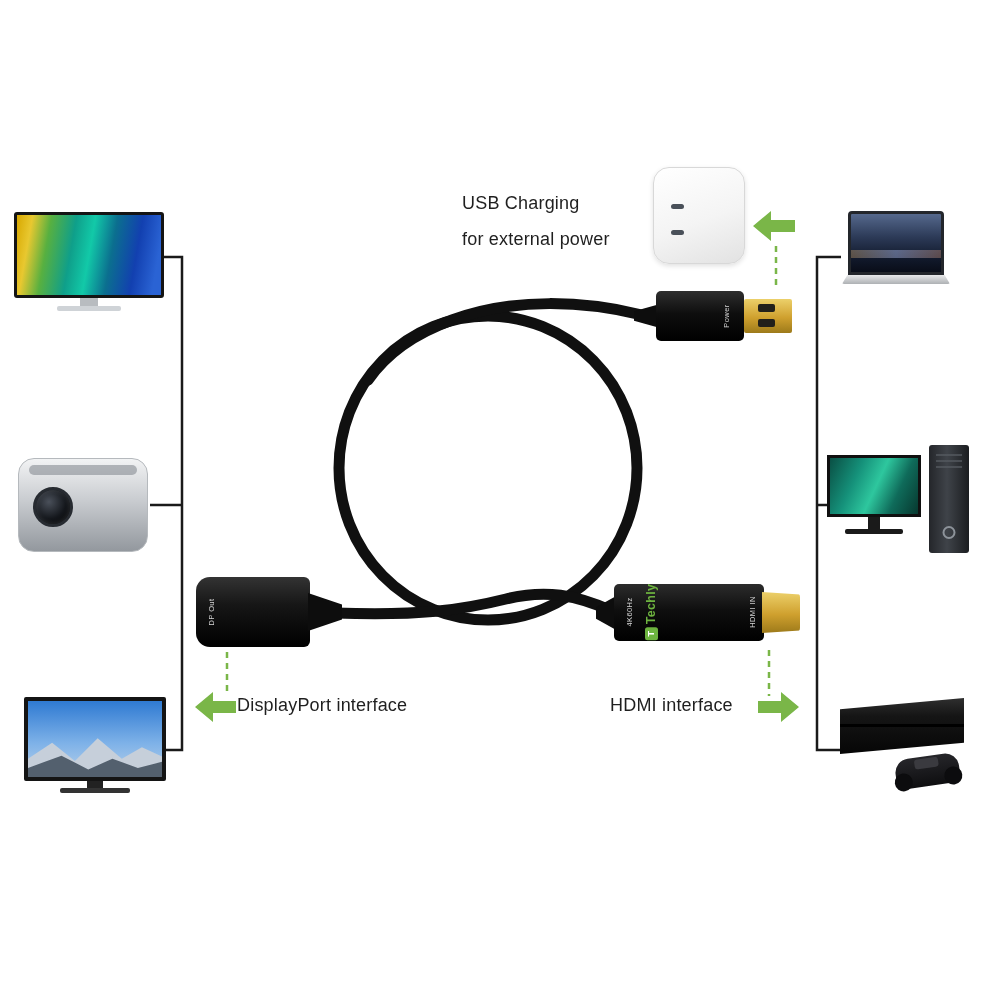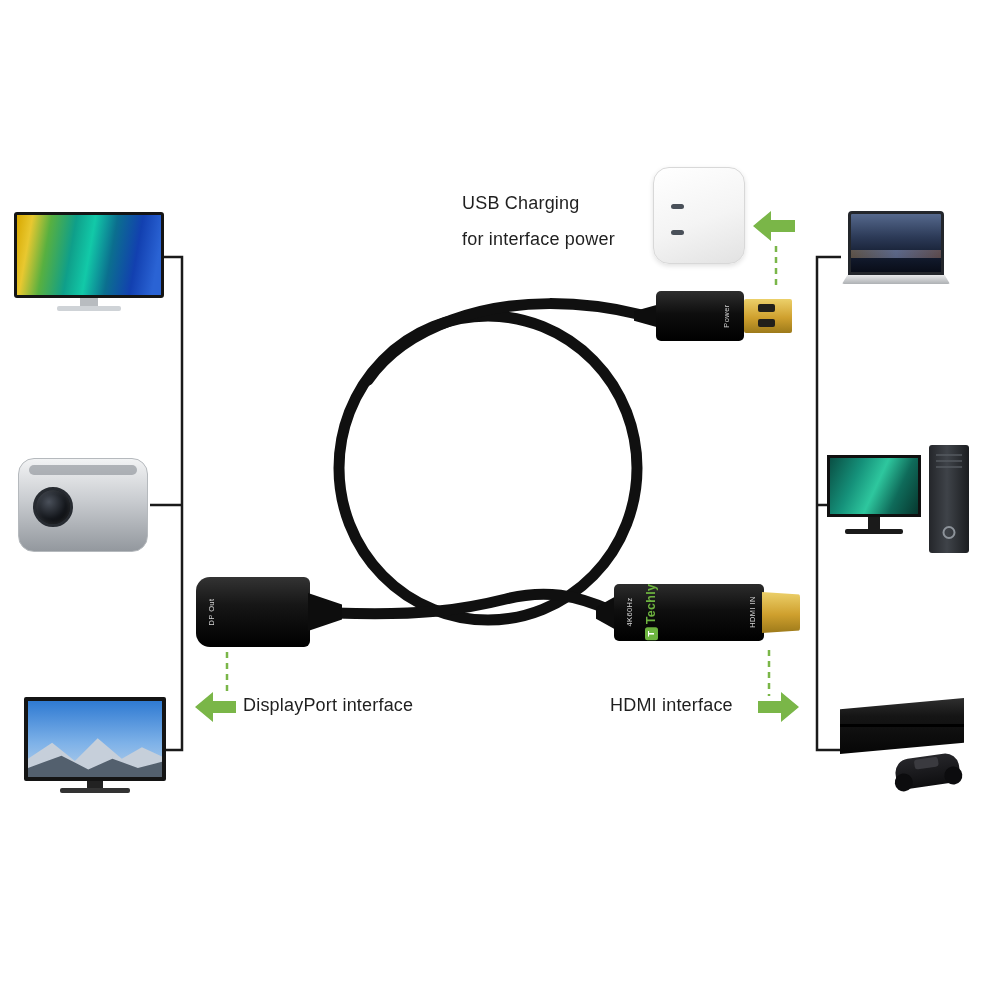--- a/index.html
+++ b/index.html
@@ -129,22 +129,22 @@
     <line x1="776" y1="246" x2="776" y2="288" stroke="#7ab648" stroke-width="2.5" stroke-dasharray="6 5"></line>
     <line x1="227" y1="652" x2="227" y2="696" stroke="#7ab648" stroke-width="2.5" stroke-dasharray="6 5"></line>
     <line x1="769" y1="650" x2="769" y2="696" stroke="#7ab648" stroke-width="2.5" stroke-dasharray="6 5"></line>
 
     <polygon points="753,226 771,211 771,220 795,220 795,232 771,232 771,241" fill="#7ab648"></polygon>
     <polygon points="195,707 213,692 213,701 236,701 236,713 213,713 213,722" fill="#7ab648"></polygon>
     <polygon points="799,707 781,692 781,701 758,701 758,713 781,713 781,722" fill="#7ab648"></polygon>
   </svg>
 
   <div class="lbl" style="left:462px;top:193px">USB Charging</div>
-  <div class="lbl" style="left:462px;top:229px">for interface power</div>
-  <div class="lbl" style="left:243px;top:695px">DisplayPort interface</div>
+  <div class="lbl" style="left:462px;top:229px">for external power</div>
+  <div class="lbl" style="left:237px;top:695px">DisplayPort interface</div>
   <div class="lbl" style="left:610px;top:695px">HDMI interface</div>
 
   <div class="charger">
     <div class="port" style="top:36px"></div>
     <div class="port" style="top:62px"></div>
   </div>
 
   <div class="usb-conn">
     <div class="usb-strain"></div>
     <div class="usb-body"></div>

